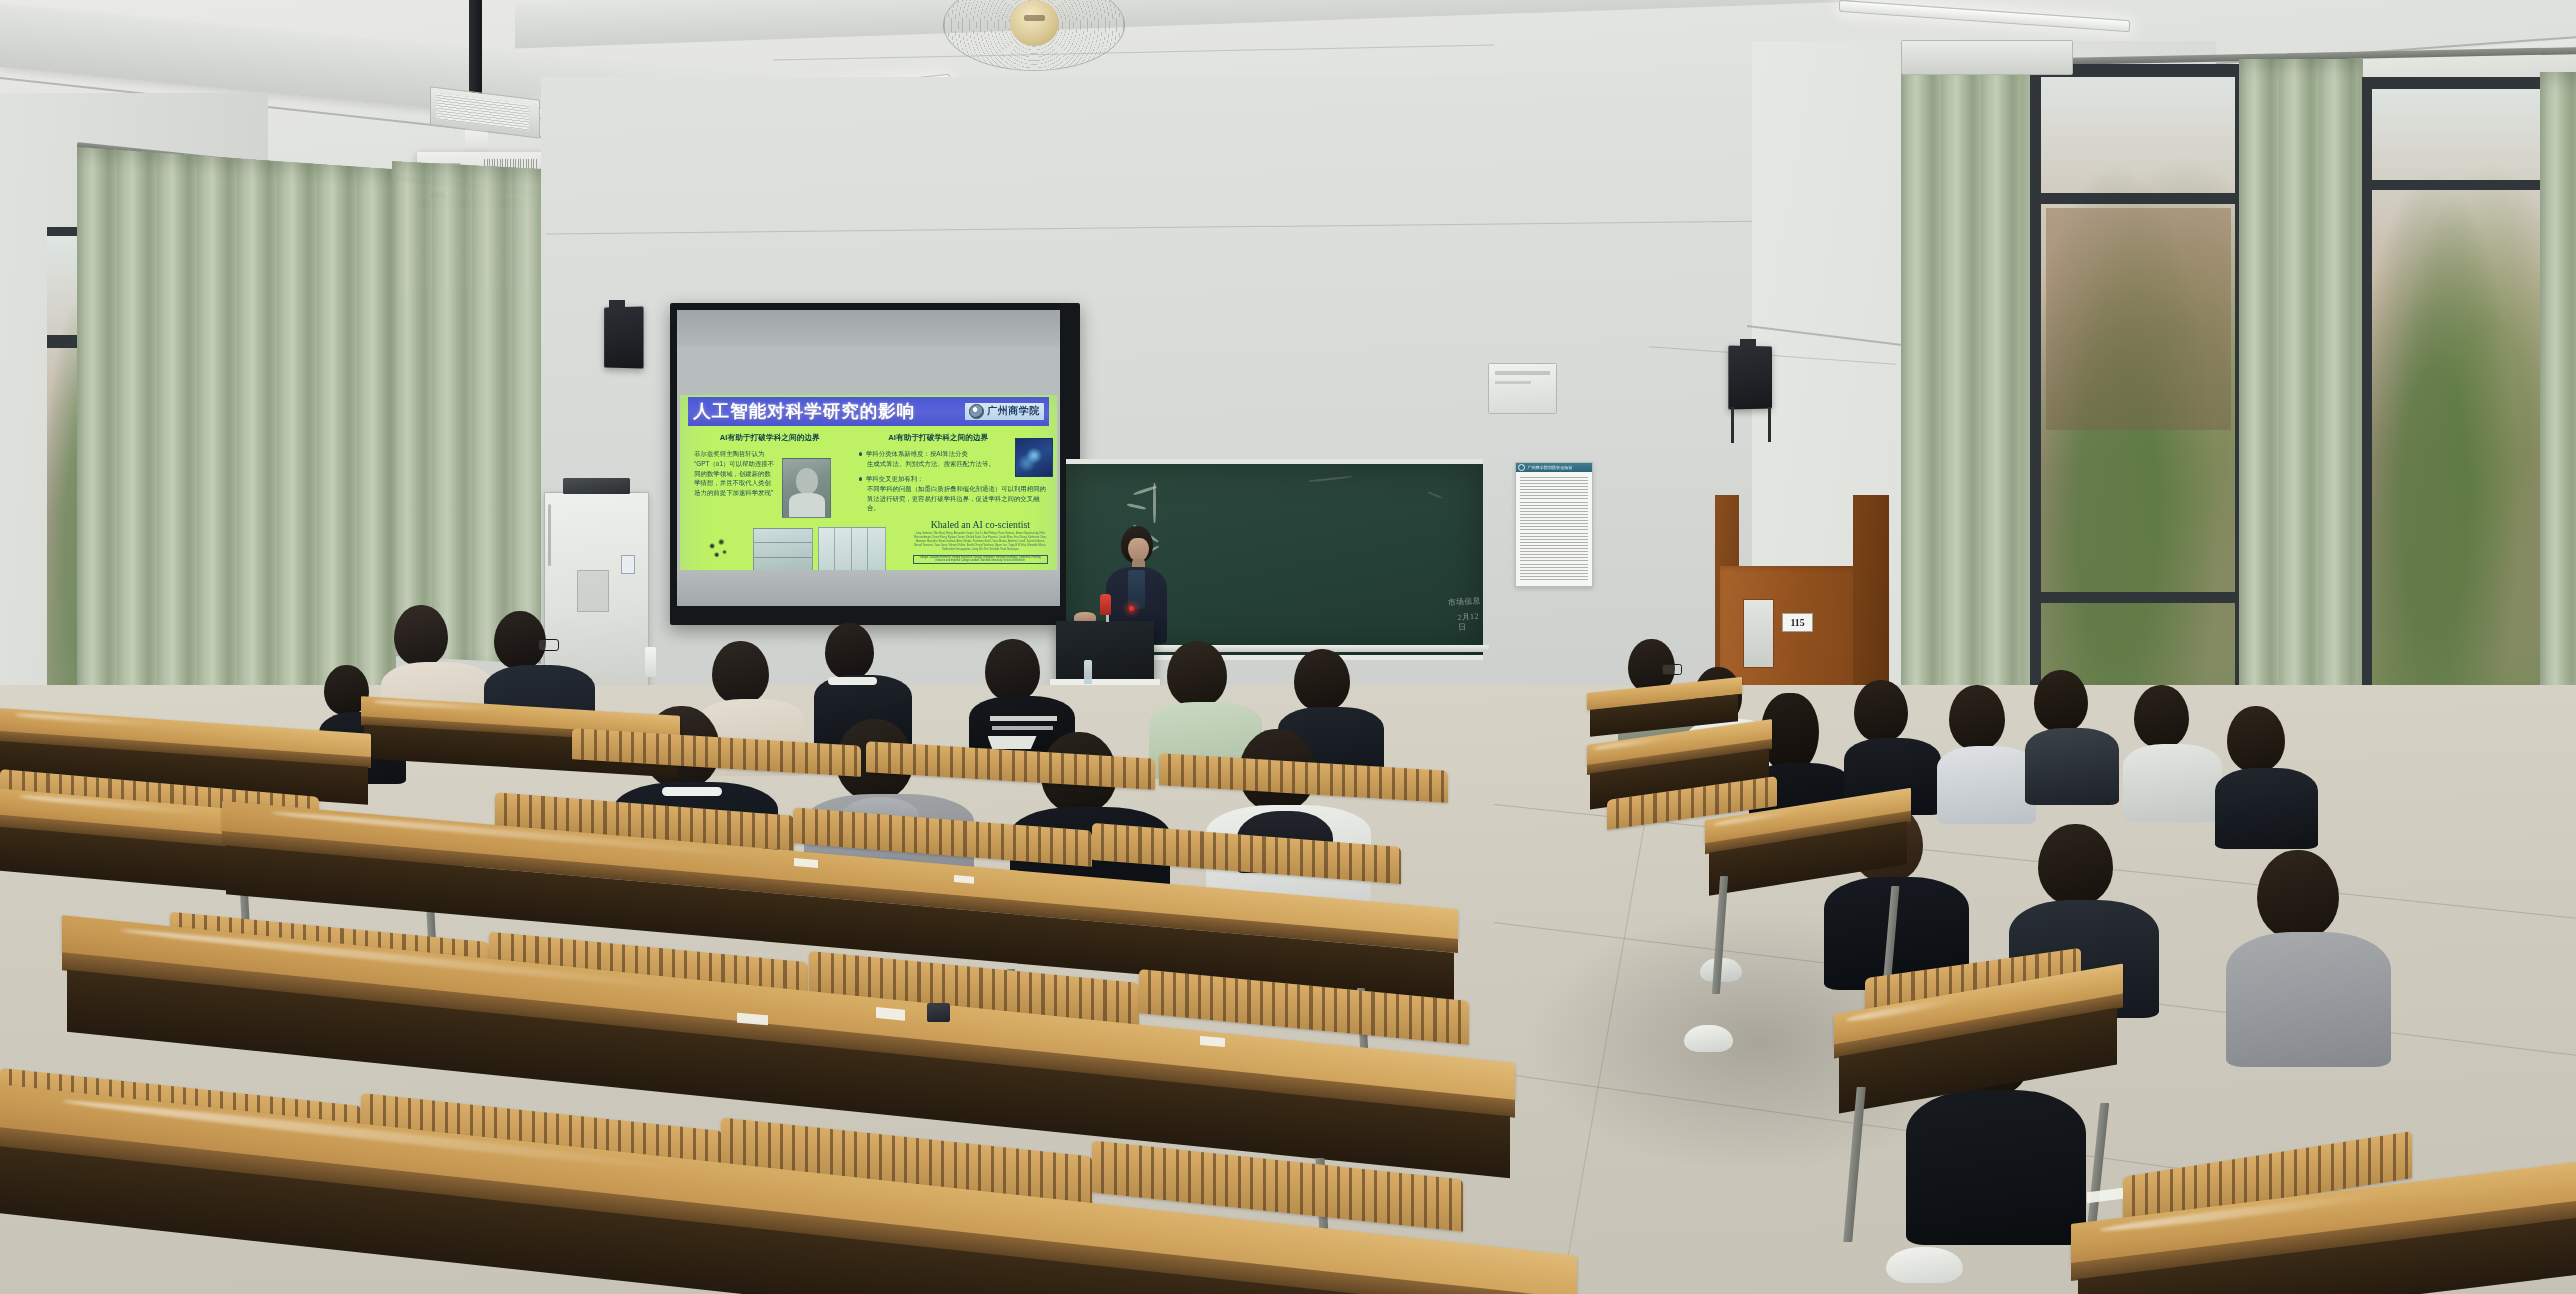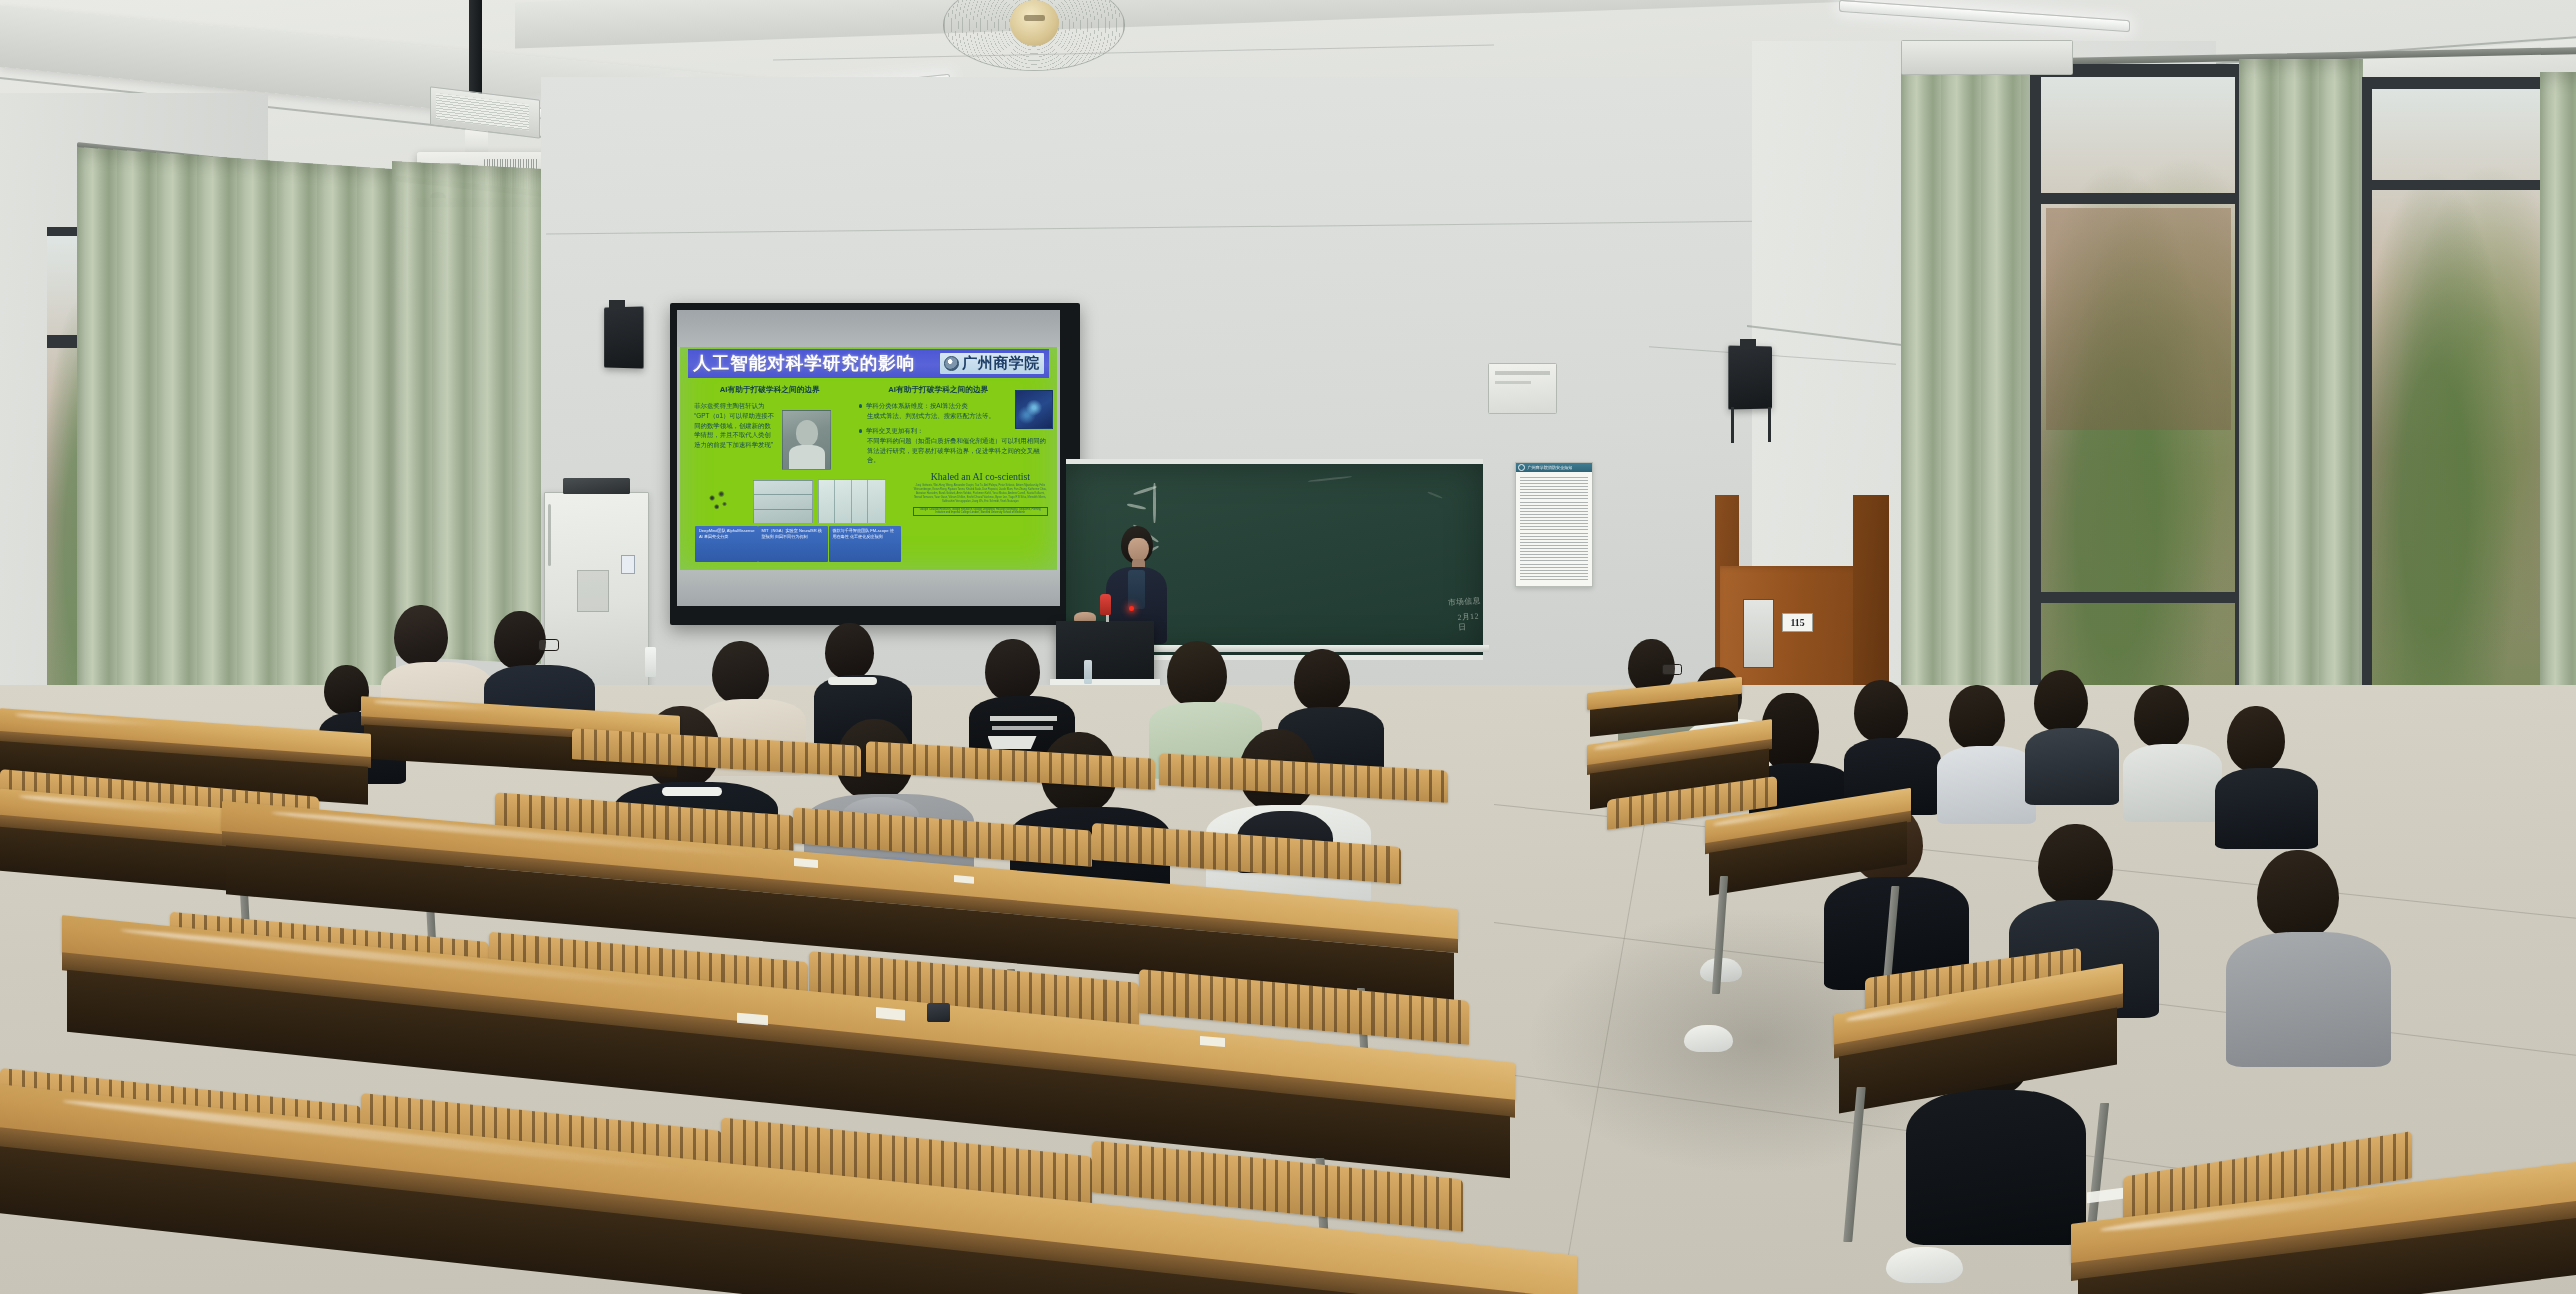--- a/index.html
+++ b/index.html
@@ -58,22 +58,23 @@
       linear-gradient(180deg,#dfe6e4 0%,#c8b9a6 35%,#9e8d78 62%,#7e8a5e 100%);
   }
   .mullion{background:#30363a;}
 
   
   .screen-frame{
     background:#14181b;border-radius:2.1px;box-shadow:0 5.2px 17.5px rgba(0,0,0,.35);
   }
   .screen-inner{background:#b7bcbd;overflow:hidden;}
   .slide{
-    background:#84cc16;
+    background:#bef264;
     box-shadow:inset 0 0 31px rgba(140,190,185,.45);
+    margin-top:48px;
   }
   .slide-title-band{
     background:linear-gradient(180deg,#4b57d4 0%,#5a63d8 55%,#4a55cf 100%);
     display:flex;align-items:center;justify-content:space-between;
   }
   .slide-title-text{
     color:#fdfdff;font-weight:bold;letter-spacing:1px;
     text-shadow:0 0 3.1px rgba(255,255,255,.55),0 1px 1.5px rgba(0,0,0,.35);
   }
   .slide-logo{
@@ -304,21 +305,21 @@
     <div class="abs screen-inner" style="left:6.7px;top:6.7px;width:383px;height:296px;">
 
       <div class="abs" style="left:0;top:0;width:383px;height:37px;background:linear-gradient(180deg,#9fa5a8,#b3b8b9);"></div>
 
       <div class="abs slide" style="left:3.1px;top:37px;width:377px;height:223px;">
 
         <div class="abs slide-title-band" style="left:8.2px;top:2.1px;width:361px;height:29px;padding:0 5.2px;box-sizing:border-box;">
           <div class="slide-title-text" style="font-size:17.5px;">人工智能对科学研究的影响</div>
           <div class="slide-logo">
             <div class="logo-seal"></div>
-            <div class="logo-text" style="font-size:15px;">广州商学院</div>
+            <div class="logo-text" style="font-size:10px;">广州商学院</div>
           </div>
         </div>
 
         <div class="abs col-head" style="left:15.5px;top:38px;width:149px;font-size:7.7px;">AI有助于打破学科之间的边界</div>
         <div class="abs slide-body-text" style="left:14.4px;top:54px;width:82px;font-size:6.4px;">菲尔兹奖得主陶哲轩认为 “GPT（o1）可以帮助连接不同的数学领域，创建新的数学猜想，并且不取代人类创造力的前提下加速科学发现”</div>
         <div class="abs portrait-photo" style="left:102px;top:63px;width:47px;height:58px;">
           <div class="abs" style="left:13.4px;top:9.3px;width:21.6px;height:26px;border-radius:50% 50% 45% 45%;background:#b4bfb9;"></div>
           <div class="abs" style="left:6.2px;top:34px;width:36px;height:24px;border-radius:36% 36% 0 0;background:#cfd8d2;"></div>
         </div>
 

